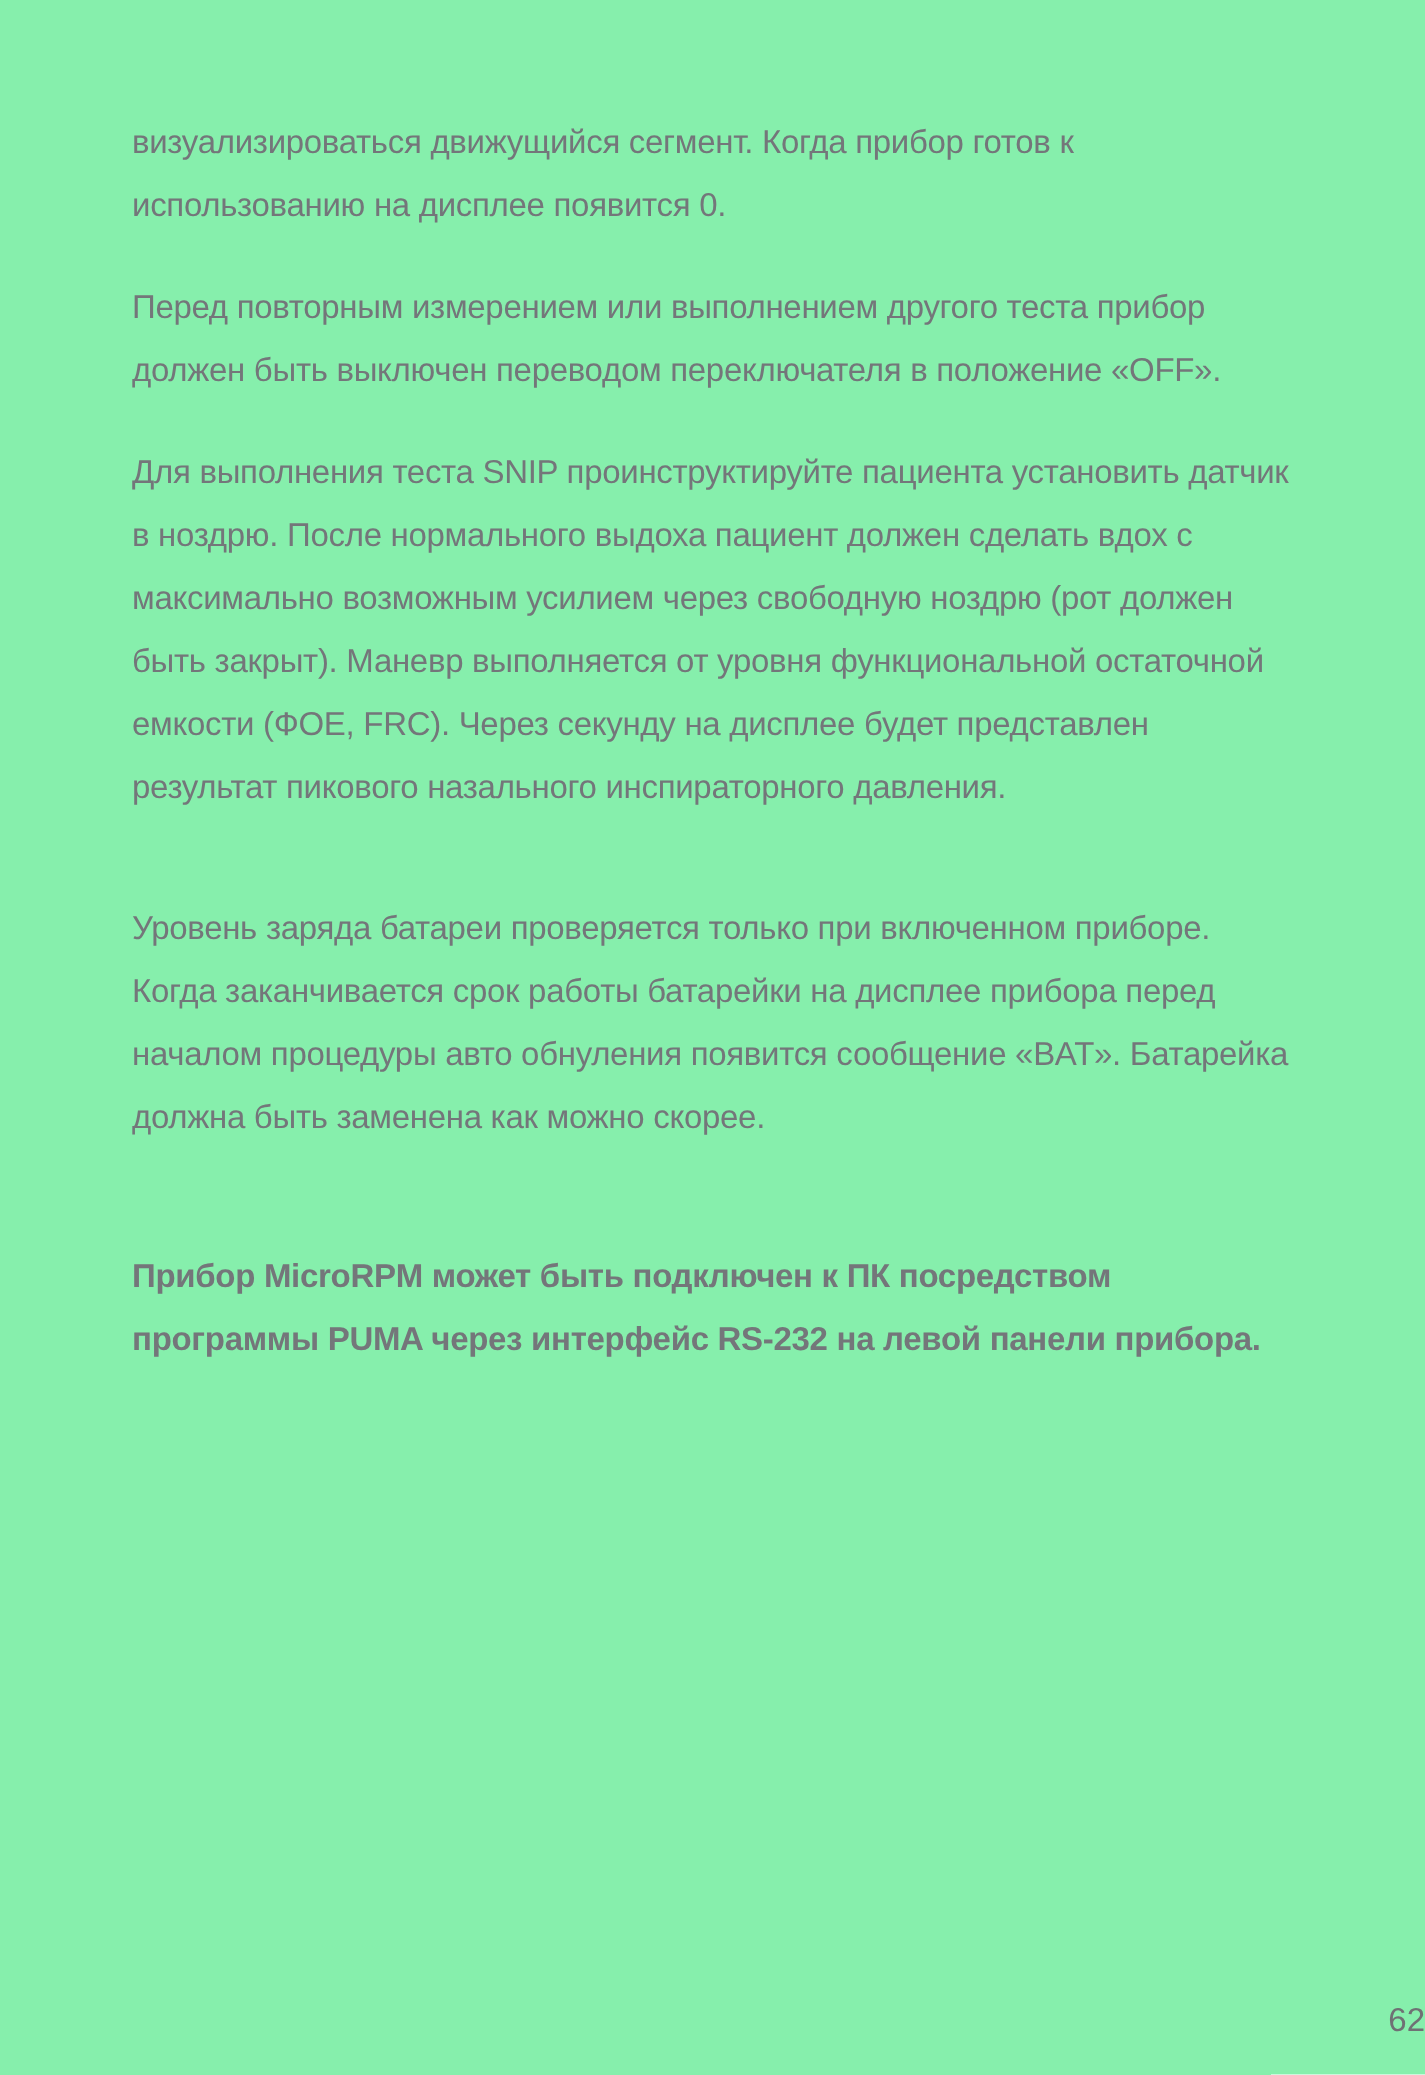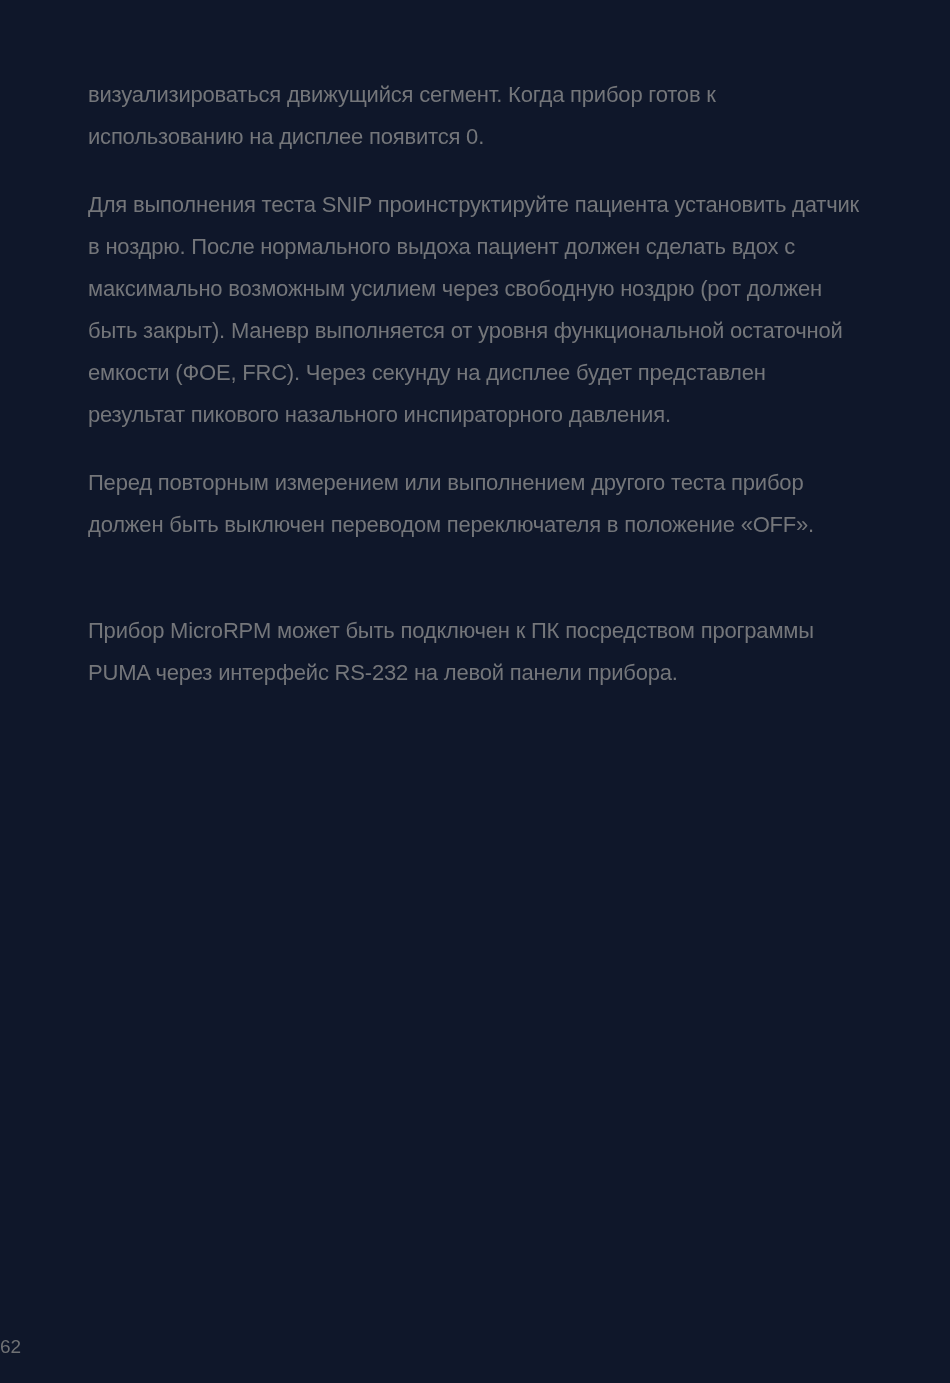--- a/index.html
+++ b/index.html
@@ -4,21 +4,21 @@
 <style>
   html, body {
     margin: 0;
     padding: 0;
     background: #ffffff;
   }
   .page {
     position: relative;
     width: 950px;
     height: 1383px;
-    background: #0f172a;
+    background: #86efac;
     overflow: hidden;
     font-family: "Liberation Sans", sans-serif;
     color: #74767a;
   }
   .content {
     position: absolute;
     top: 74px;
     left: 88px;
     width: 778px;
   }
@@ -27,39 +27,41 @@
     font-size: 22px;
     line-height: 42px;
     letter-spacing: -0.2px;
     text-align: left;
   }
   .gap-before {
     margin-top: 52px !important;
   }
   .gap-before-lg {
     margin-top: 64px !important;
+    font-weight: bold;
   }
   .first-line-indent {
     text-indent: 160px;
   }
   .page-number {
     position: absolute;
     top: 1332px;
     left: 0;
     right: 0;
-    text-align: left;
-    font-size: 19px;
+    text-align: right;
+    font-size: 22px;
     line-height: 30px;
     color: #6f7174;
   }
 </style>
 </head>
 <body>
 
 <div class="page">
   <div class="content">
     <p>визуализироваться движущийся сегмент. Когда прибор готов к использованию на дисплее появится 0.</p>
+    <p>Перед повторным измерением или выполнением другого теста прибор должен быть выключен переводом переключателя в положение «OFF».</p>
     <p>Для выполнения теста SNIP проинструктируйте пациента установить датчик в ноздрю. После нормального выдоха пациент должен сделать вдох с максимально возможным усилием через свободную ноздрю (рот должен быть закрыт). Маневр выполняется от уровня функциональной остаточной емкости (ФОЕ, FRC). Через секунду на дисплее будет представлен результат пикового назального инспираторного давления.</p>
-    <p>Перед повторным измерением или выполнением другого теста прибор должен быть выключен переводом переключателя в положение «OFF».</p>
+    <p class="gap-before">Уровень заряда батареи проверяется только при включенном приборе. Когда заканчивается срок работы батарейки на дисплее прибора перед началом процедуры авто обнуления появится сообщение «BAT». Батарейка должна быть заменена как можно скорее.</p>
     <p class="gap-before-lg">Прибор MicroRPM может быть подключен к ПК посредством программы PUMA через интерфейс RS-232 на левой панели прибора.</p>
   </div>
   <div class="page-number">62</div>
 </div>
 
 </body></html>

